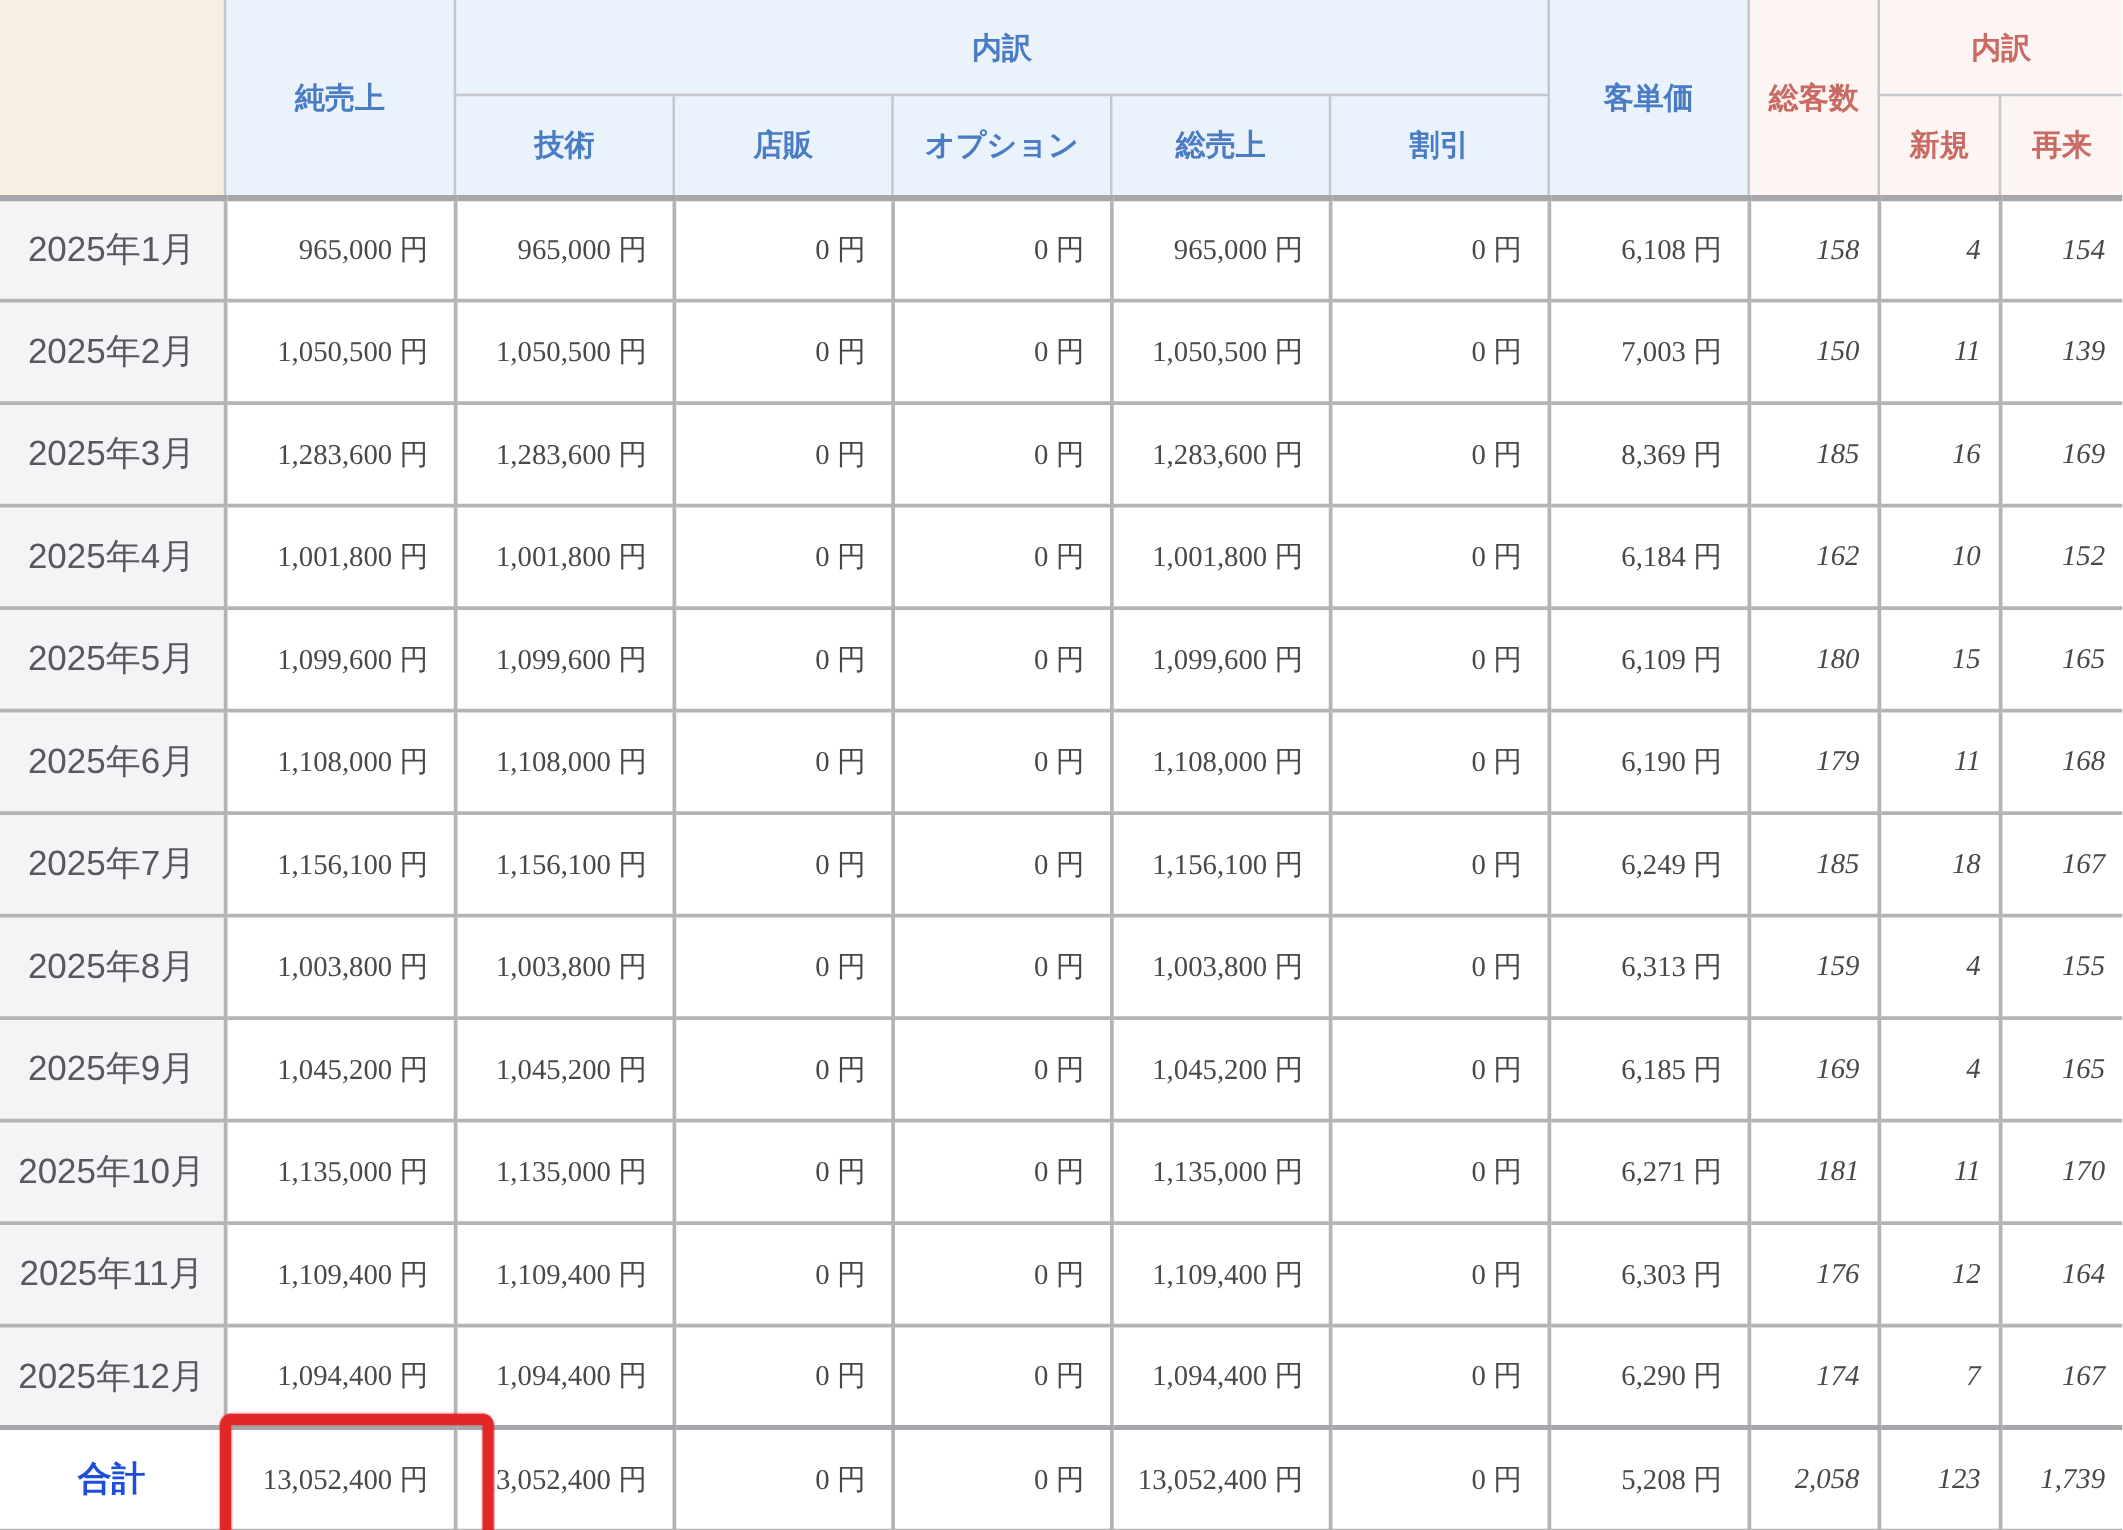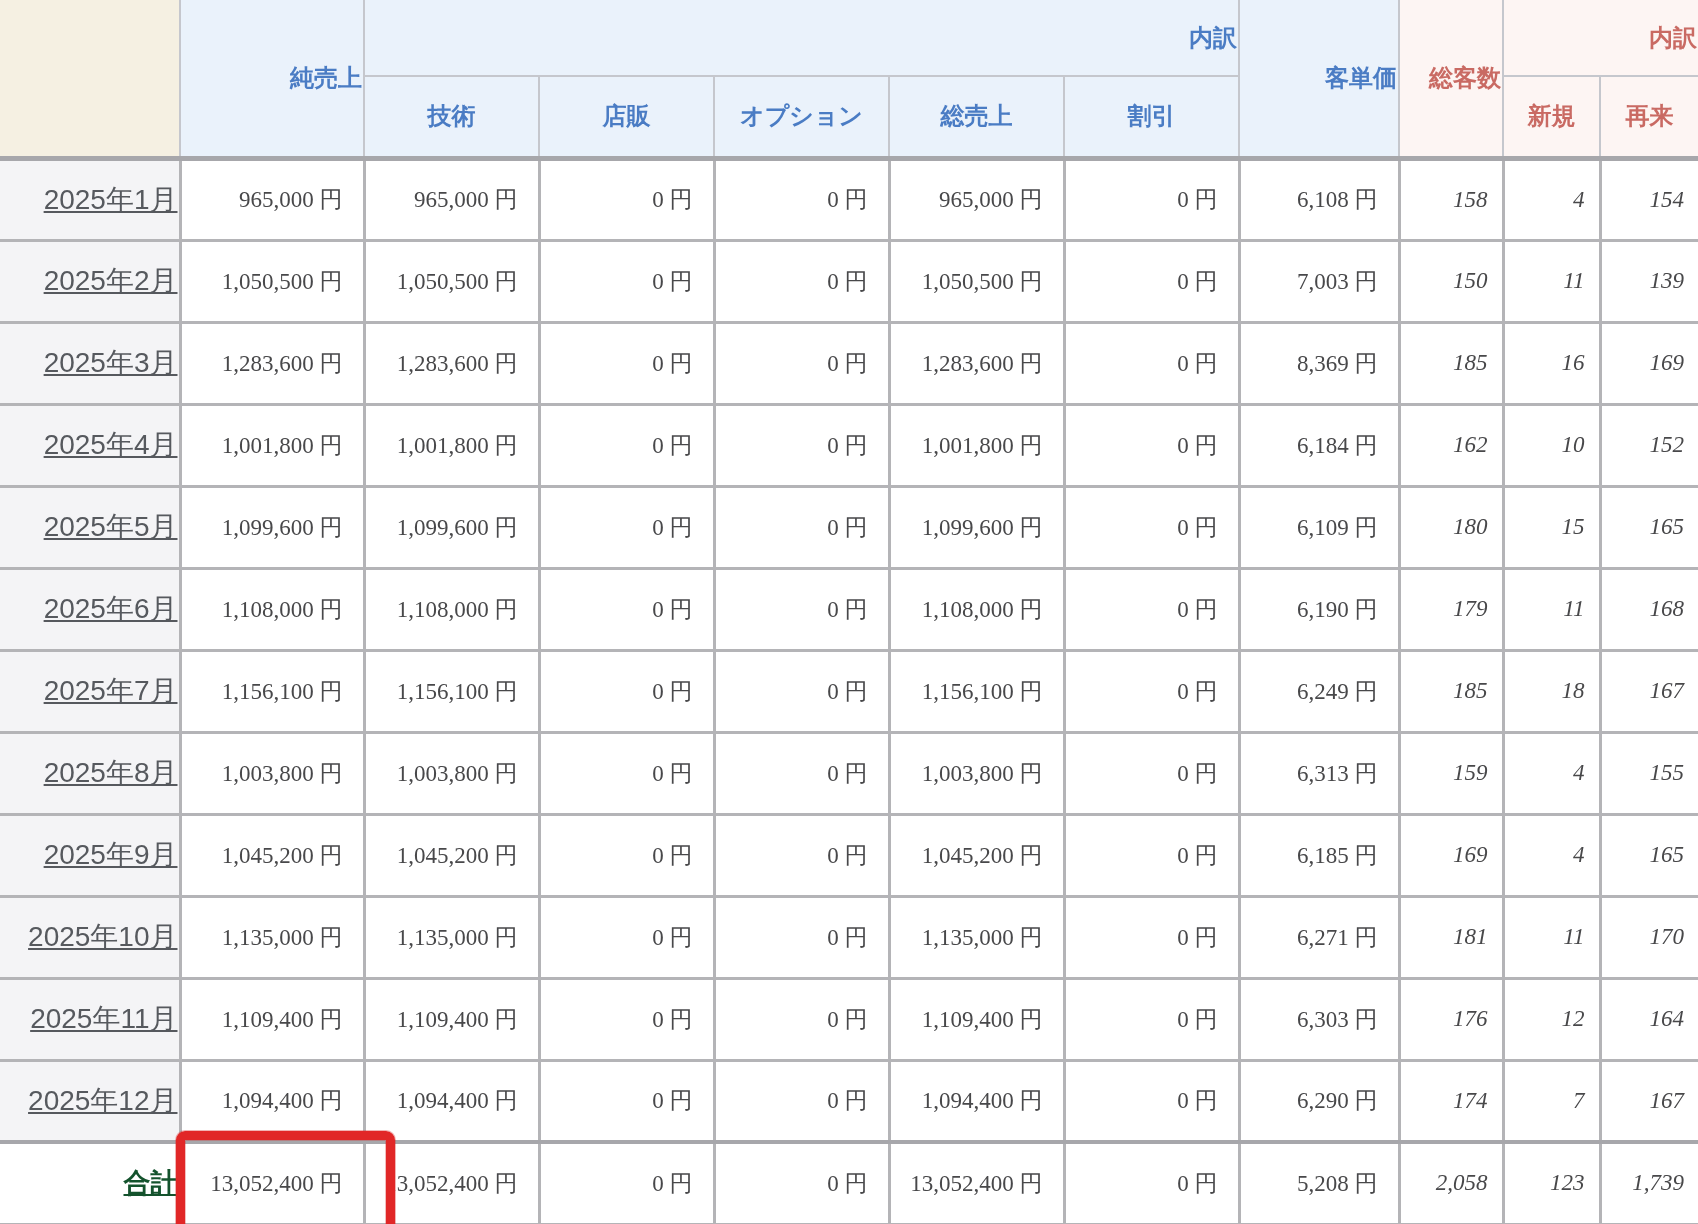--- a/index.html
+++ b/index.html
@@ -19,21 +19,21 @@
   table.sales {
     border-collapse: collapse;
     table-layout: fixed;
     width: 1698px;
     height: 1224px;
   }
   
   th, td { box-sizing: border-box; }
   thead th { border: 2px solid #c5c7cd; }
   tbody td { border: 3px solid #b4b4b7; }
-  thead tr:first-child th { border-top: none; text-align: right; }
+  thead tr:first-child th { border-top: none; }
   thead th.corner { border-left: none; }
   thead th:last-child, tbody td:last-child { border-right: none; }
   tbody td:first-child { border-left: none; }
   tbody tr:first-child td { border-top: 5px solid #a7a7ab; }
   tbody tr.total-row td { border-top: 4px solid #a7a7ab; }
   tbody tr:last-child td { border-bottom: 3px solid #b4b4b7; }
   
   thead th {
     font-weight: bold;
     text-align: center;
@@ -44,27 +44,26 @@
   thead tr.sub-row th { height: 82px; font-size: 24px; }
   th.corner   { background: #f5f0e2; }
   th.h-blue   { background: #eaf2fb; color: #4a7cc4; }
   th.h-pink   { background: #fdf5f3; color: #c96a63; }
   
   tbody td { height: 82px; vertical-align: middle; background: #ffffff; }
   td.c-label {
     background: #f4f4f6;
     color: #56595e;
     font-size: 28px;
-    text-align: right;
+    text-align: center;
     font-family: "Liberation Sans", "DejaVu Sans", sans-serif;
-    text-decoration: underline;
   }
   tr.total-row td.c-label {
     background: #ffffff;
-    color: #14532d;
+    color: #1d4ed8;
     font-weight: bold;
     font-size: 27px;
   }
   td.c-money, td.c-count {
     font-family: "Liberation Serif", "DejaVu Serif", serif;
     color: #48484a;
     font-size: 23px;
     text-align: right;
     padding-right: 20px;
   }

